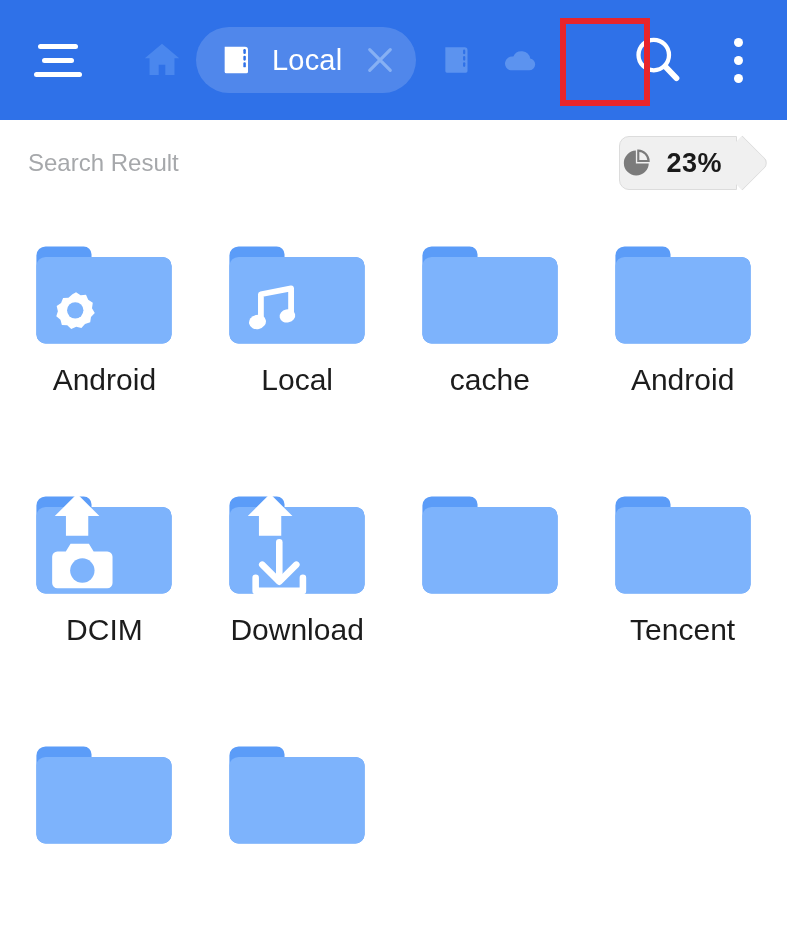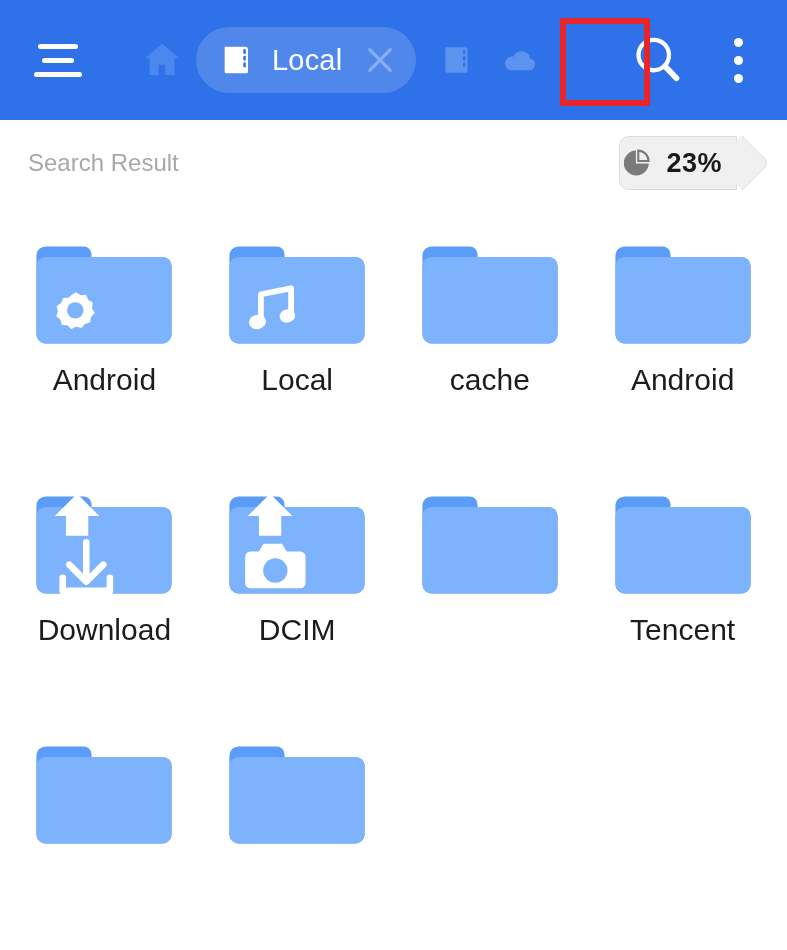--- a/index.html
+++ b/index.html
@@ -330,52 +330,52 @@
     <div class="cell">
     <svg class="folder-ico" viewBox="0 0 111 96">
 
   <path d="M4 14 h36 a6 6 0 0 1 6 6 v2 h54 a7 7 0 0 1 7 7 v52 a7 7 0 0 1 -7 7 h-89 a7 7 0 0 1 -7 -7 v-60 a7 7 0 0 1 7 -7 z" fill="#5B9CF8"></path>
   <path d="M11 22 h89 a7 7 0 0 1 7 7 v52 a7 7 0 0 1 -7 7 h-89 a7 7 0 0 1 -7 -7 v-52 a7 7 0 0 1 7 -7 z" fill="#7DB3FC"></path>
 
   <g transform="translate(18,12)">
     <path d="M17 0 L34 17 H25.5 V32 H8.5 V17 H0 Z" fill="#ffffff"></path>
   </g>
 
+    <g transform="translate(16,48)">
+      <path d="M14 2 h14 l3.6 6 H42 a4 4 0 0 1 4 4 v20 a4 4 0 0 1 -4 4 H4 a4 4 0 0 1 -4 -4 V12 a4 4 0 0 1 4 -4 h6.4z" fill="#ffffff"></path>
+      <circle cx="23" cy="22.5" r="9.3" fill="#7DB3FC"></circle>
+      <circle cx="23" cy="22.5" r="7.6" fill="none" stroke="#ffffff" stroke-width="0"></circle>
+    </g>
+    </svg>
+    <div class="cell-label">DCIM</div>
+    </div>
+    <div class="cell">
+    <svg class="folder-ico" viewBox="0 0 111 96">
+
+  <path d="M4 14 h36 a6 6 0 0 1 6 6 v2 h54 a7 7 0 0 1 7 7 v52 a7 7 0 0 1 -7 7 h-89 a7 7 0 0 1 -7 -7 v-60 a7 7 0 0 1 7 -7 z" fill="#5B9CF8"></path>
+  <path d="M11 22 h89 a7 7 0 0 1 7 7 v52 a7 7 0 0 1 -7 7 h-89 a7 7 0 0 1 -7 -7 v-52 a7 7 0 0 1 7 -7 z" fill="#7DB3FC"></path>
+
+  <g transform="translate(18,12)">
+    <path d="M17 0 L34 17 H25.5 V32 H8.5 V17 H0 Z" fill="#ffffff"></path>
+  </g>
+
     <g transform="translate(22,46)">
       <path d="M20 3 V30" stroke="#ffffff" stroke-width="5" stroke-linecap="round"></path>
       <path d="M7 20 L20 33 L33 20" fill="none" stroke="#ffffff" stroke-width="5" stroke-linecap="round" stroke-linejoin="round"></path>
       <path d="M2 30 V40 H38 V30" fill="none" stroke="#ffffff" stroke-width="5" stroke-linecap="round" stroke-linejoin="round"></path>
     </g>
     </svg>
     <div class="cell-label">Download</div>
     </div>
     <div class="cell">
     <svg class="folder-ico" viewBox="0 0 111 96">
 
   <path d="M4 14 h36 a6 6 0 0 1 6 6 v2 h54 a7 7 0 0 1 7 7 v52 a7 7 0 0 1 -7 7 h-89 a7 7 0 0 1 -7 -7 v-60 a7 7 0 0 1 7 -7 z" fill="#5B9CF8"></path>
   <path d="M11 22 h89 a7 7 0 0 1 7 7 v52 a7 7 0 0 1 -7 7 h-89 a7 7 0 0 1 -7 -7 v-52 a7 7 0 0 1 7 -7 z" fill="#7DB3FC"></path>
 
-  <g transform="translate(18,12)">
-    <path d="M17 0 L34 17 H25.5 V32 H8.5 V17 H0 Z" fill="#ffffff"></path>
-  </g>
-
-    <g transform="translate(16,48)">
-      <path d="M14 2 h14 l3.6 6 H42 a4 4 0 0 1 4 4 v20 a4 4 0 0 1 -4 4 H4 a4 4 0 0 1 -4 -4 V12 a4 4 0 0 1 4 -4 h6.4z" fill="#ffffff"></path>
-      <circle cx="23" cy="22.5" r="9.3" fill="#7DB3FC"></circle>
-      <circle cx="23" cy="22.5" r="7.6" fill="none" stroke="#ffffff" stroke-width="0"></circle>
-    </g>
-    </svg>
-    <div class="cell-label">DCIM</div>
-    </div>
-    <div class="cell">
-    <svg class="folder-ico" viewBox="0 0 111 96">
-
-  <path d="M4 14 h36 a6 6 0 0 1 6 6 v2 h54 a7 7 0 0 1 7 7 v52 a7 7 0 0 1 -7 7 h-89 a7 7 0 0 1 -7 -7 v-60 a7 7 0 0 1 7 -7 z" fill="#5B9CF8"></path>
-  <path d="M11 22 h89 a7 7 0 0 1 7 7 v52 a7 7 0 0 1 -7 7 h-89 a7 7 0 0 1 -7 -7 v-52 a7 7 0 0 1 7 -7 z" fill="#7DB3FC"></path>
-
     </svg>
     </div>
     <div class="cell">
     <svg class="folder-ico" viewBox="0 0 111 96">
 
   <path d="M4 14 h36 a6 6 0 0 1 6 6 v2 h54 a7 7 0 0 1 7 7 v52 a7 7 0 0 1 -7 7 h-89 a7 7 0 0 1 -7 -7 v-60 a7 7 0 0 1 7 -7 z" fill="#5B9CF8"></path>
   <path d="M11 22 h89 a7 7 0 0 1 7 7 v52 a7 7 0 0 1 -7 7 h-89 a7 7 0 0 1 -7 -7 v-52 a7 7 0 0 1 7 -7 z" fill="#7DB3FC"></path>
 
     </svg>
     <div class="cell-label">Tencent</div>

